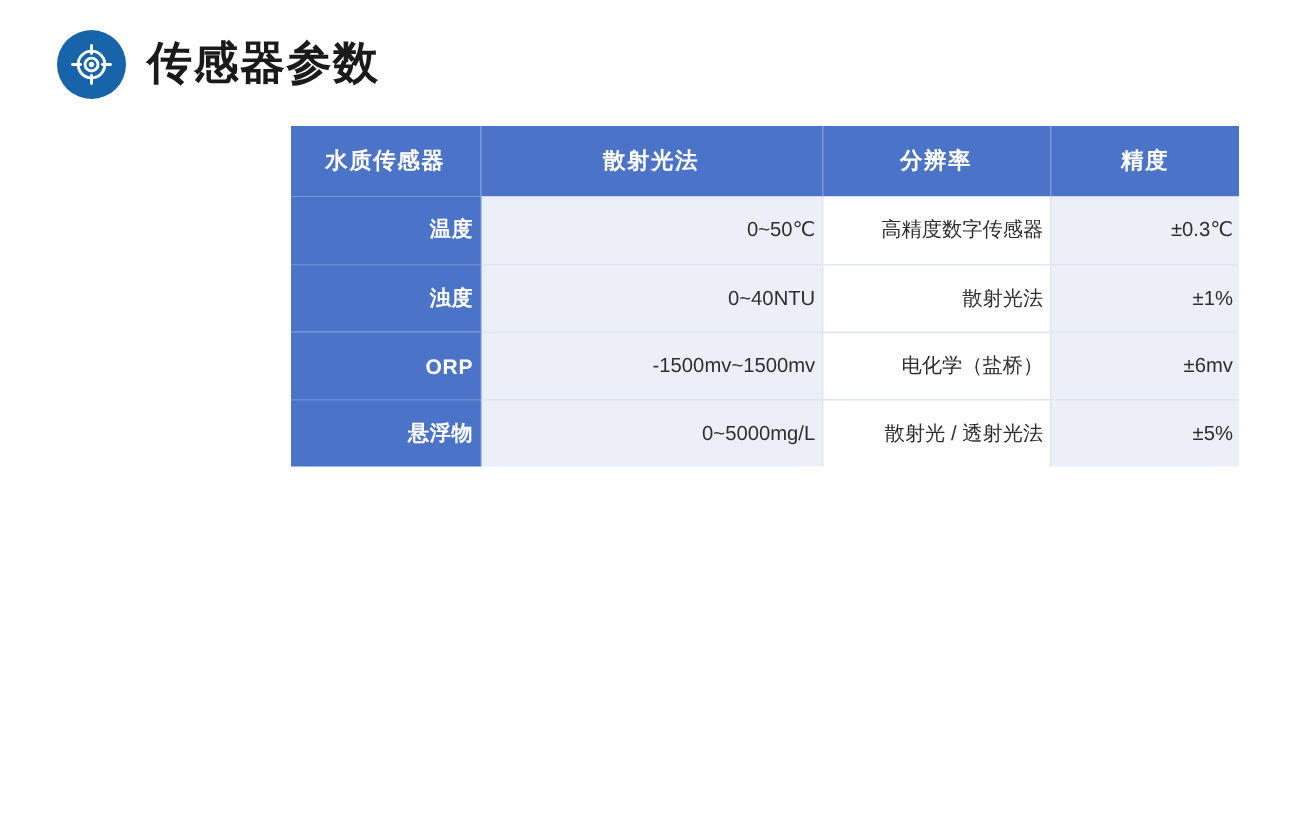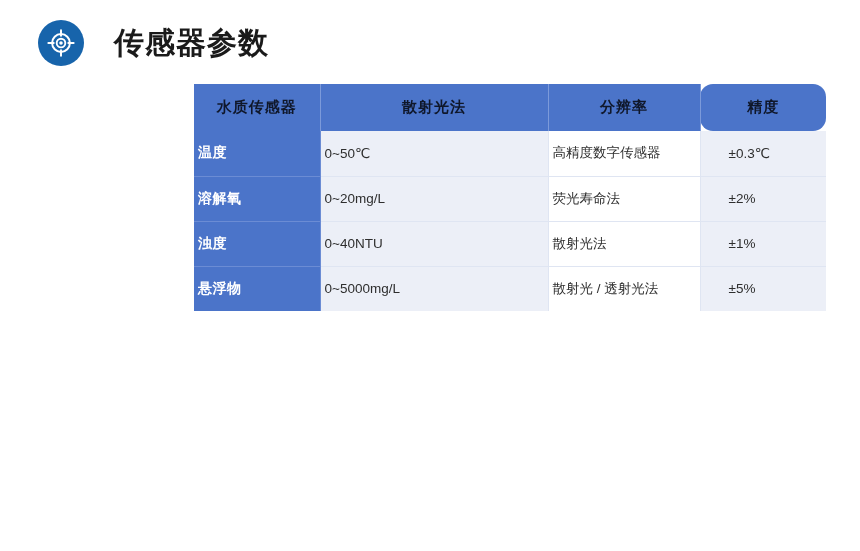--- a/index.html
+++ b/index.html
@@ -17,21 +17,21 @@
     -webkit-font-smoothing: antialiased;
   }
 
   
   .page-header {
     position: absolute;
     left: 38px;
     top: 20px;
     display: flex;
     align-items: center;
-    gap: 30px;
+    gap: 14px;
   }
   .header-badge {
     width: 46px;
     height: 46px;
     border-radius: 50%;
     background: #1764ab;
     display: flex;
     align-items: center;
     justify-content: center;
     flex: 0 0 auto;
@@ -60,35 +60,35 @@
     width: 632px;
     table-layout: fixed;
   }
   table.spec-table col.c1 { width: 126px; }
   table.spec-table col.c2 { width: 228px; }
   table.spec-table col.c3 { width: 152px; }
   table.spec-table col.c4 { width: 126px; }
 
   thead th {
     background: #4b74c9;
-    color: #0f172a;
+    color: #ffffff;
     font-size: 15px;
     font-weight: bold;
     height: 47px;
     text-align: center;
     letter-spacing: 1px;
     border-right: 1px solid #7c9ada;
     box-sizing: border-box;
   }
-  thead th:last-child { border-right: none; border-radius: 13px; }
+  thead th:last-child { border-right: none; }
 
   tbody td {
     height: 45px;
     font-size: 13.5px;
-    text-align: left;
+    text-align: right;
     color: #2e2e2e;
     border-bottom: 1px solid #dfe5f2;
     border-right: 1px solid #dfe5f2;
     box-sizing: border-box;
     padding: 0 4px;
     white-space: nowrap;
   }
   tbody tr:last-child td { border-bottom: none; }
   tbody td:last-child { border-right: none; }
 
@@ -144,30 +144,30 @@
       </tr>
     </thead>
     <tbody>
       <tr>
         <td class="label-cell">温度</td>
         <td class="col-range">0~50℃</td>
         <td class="col-method">高精度数字传感器</td>
         <td class="col-acc">±0.3℃</td>
       </tr>
       <tr>
-        <td class="label-cell">溶解氧</td>
-        <td class="col-range">0~20mg/L</td>
-        <td class="col-method">荧光寿命法</td>
-        <td class="col-acc">±2%</td>
-      </tr>
-      <tr>
         <td class="label-cell">浊度</td>
         <td class="col-range">0~40NTU</td>
         <td class="col-method">散射光法</td>
         <td class="col-acc">±1%</td>
+      </tr>
+      <tr>
+        <td class="label-cell">ORP</td>
+        <td class="col-range">-1500mv~1500mv</td>
+        <td class="col-method">电化学（盐桥）</td>
+        <td class="col-acc">±6mv</td>
       </tr>
       <tr>
         <td class="label-cell">悬浮物</td>
         <td class="col-range">0~5000mg/L</td>
         <td class="col-method">散射光 / 透射光法</td>
         <td class="col-acc">±5%</td>
       </tr>
     </tbody>
   </table>
 </div>

